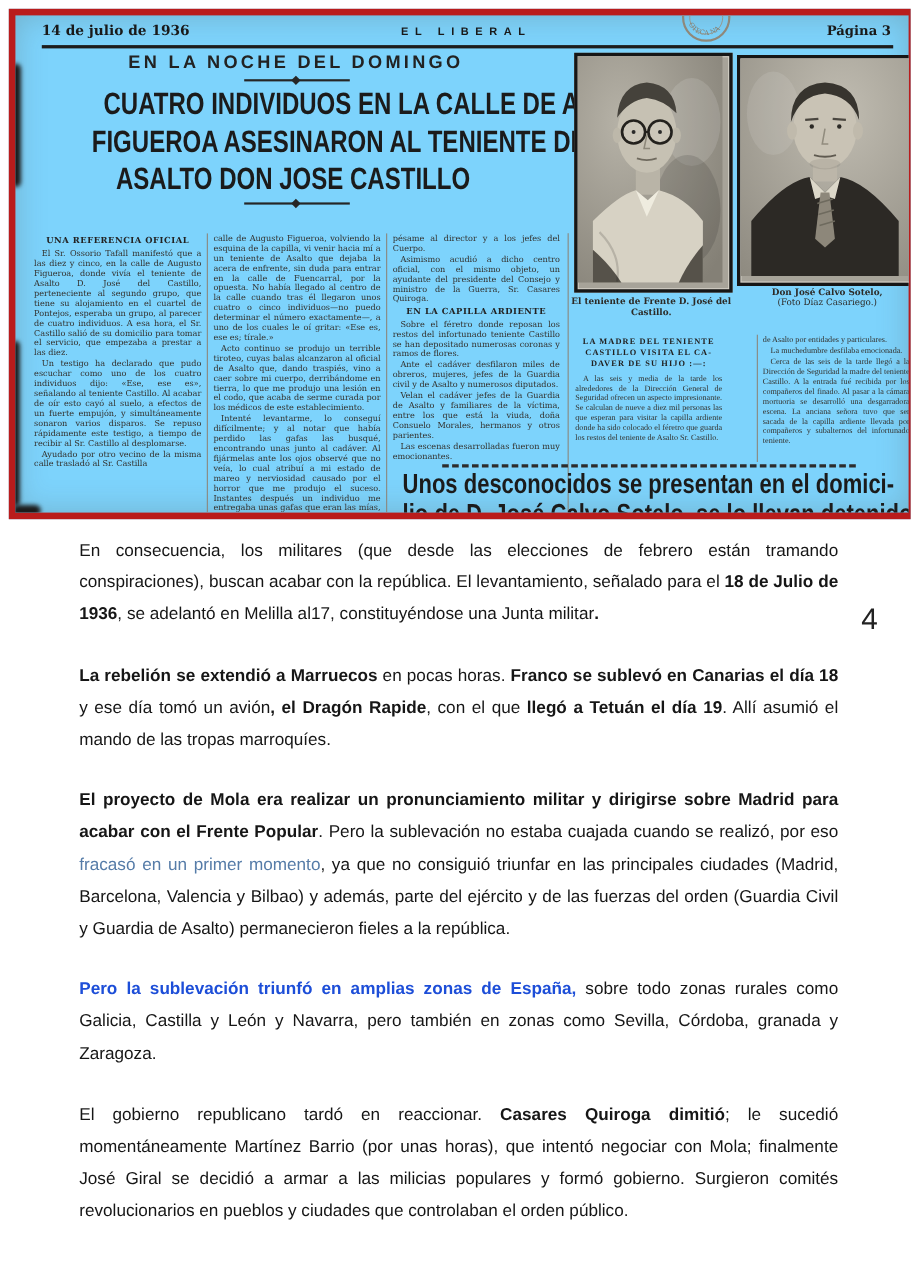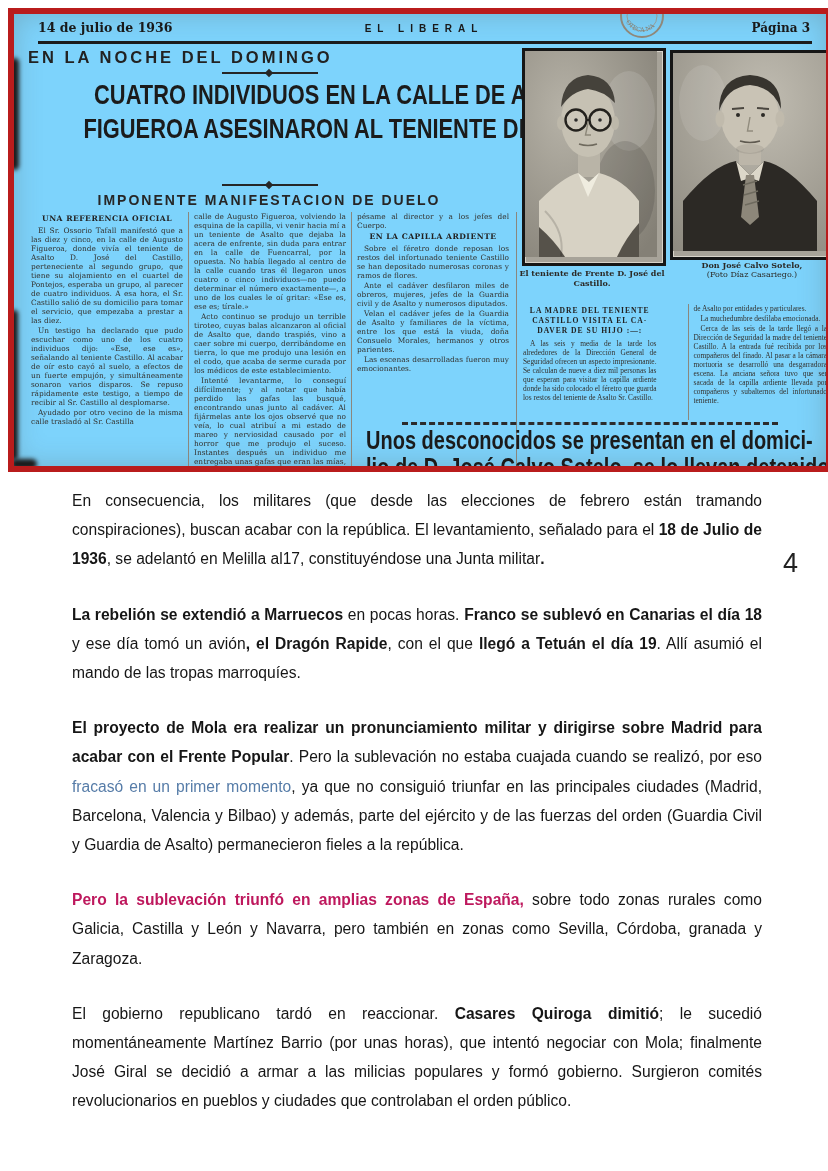--- a/index.html
+++ b/index.html
@@ -17,21 +17,21 @@
 
   .np-header{position:absolute;left:24px;top:6px;width:772px;display:flex;align-items:baseline;}
   .np-header .side{flex:1;}
   .np-date{font-weight:bold;font-size:12.5px;font-family:"DejaVu Serif",serif;}
   .np-masthead{font-weight:bold;font-size:10px;letter-spacing:6px;white-space:nowrap;}
   .np-page{font-weight:bold;font-size:12px;text-align:right;font-family:"DejaVu Serif",serif;}
   .np-rule{position:absolute;left:24px;top:27px;width:774px;border-top:3px solid #1c1c1c;}
 
   .np-stamp{position:absolute;left:588px;top:-14px;width:80px;height:52px;}
 
-  .np-kicker{position:absolute;left:14px;top:34px;width:482px;text-align:left;
+  .np-kicker{position:absolute;left:14px;top:34px;width:482px;text-align:center;
              font-weight:bold;font-size:16.5px;letter-spacing:3px;color:#222;}
   .np-divider{position:absolute;width:96px;border-top:2px solid #262626;}
   .np-divider::after{content:"";position:absolute;left:44px;top:-4px;width:6px;height:6px;
                      background:#262626;transform:rotate(45deg);}
   .d1{left:208px;top:58px;}
   .d2{left:208px;top:170px;}
   .np-headline{position:absolute;left:6px;top:64px;width:492px;text-align:center;
                font-weight:bold;color:#1b1b1b;}
   .np-headline .hl{display:block;height:34px;line-height:34px;}
   .np-headline .hl span{display:inline-block;transform:scaleX(.78);transform-origin:center;
@@ -111,39 +111,40 @@
     </div>
 
     <div class="np-rule"></div>
 
     <div class="np-kicker">EN LA NOCHE DEL DOMINGO</div>
     <div class="np-divider d1"></div>
 
     <div class="np-headline">
       <div class="hl"><span>CUATRO INDIVIDUOS EN LA CALLE DE AUGUSTO</span></div>
       <div class="hl"><span>FIGUEROA ASESINARON AL TENIENTE DE</span></div>
+      <div class="hl"><span>ASALTO DON JOSE CASTILLO</span></div>
     </div>
 
     <div class="np-divider d2"></div>
-    <div class="np-subhead">IMPONENTE MANIFESTACION DE DUELO</div>
 
     <div class="np-cols">
       <div class="np-col">
         <div class="np-col-heading">UNA REFERENCIA OFICIAL</div>
         <p class="np-p">El Sr. Ossorio Tafall manifestó que a las diez y cinco, en la calle de Augusto Figueroa, donde vivía el teniente de Asalto D. José del Castillo, perteneciente al segundo grupo, que tiene su alojamiento en el cuartel de Pontejos, esperaba un grupo, al parecer de cuatro individuos. A esa hora, el Sr. Castillo salió de su domicilio para tomar el servicio, que empezaba a prestar a las diez.</p>
         <p class="np-p">Un testigo ha declarado que pudo escuchar como uno de los cuatro individuos dijo: «Ese, ese es», señalando al teniente Castillo. Al acabar de oír esto cayó al suelo, a efectos de un fuerte empujón, y simultáneamente sonaron varios disparos. Se repuso rápidamente este testigo, a tiempo de recibir al Sr. Castillo al desplomarse.</p>
         <p class="np-p">Ayudado por otro vecino de la misma calle trasladó al Sr. Castilla</p>
       </div>
       <div class="np-col">
         <p class="np-p noindent">calle de Augusto Figueroa, volviendo la esquina de la capilla, vi venir hacia mí a un teniente de Asalto que dejaba la acera de enfrente, sin duda para entrar en la calle de Fuencarral, por la opuesta. No había llegado al centro de la calle cuando tras él llegaron unos cuatro o cinco individuos—no puedo determinar el número exactamente—, a uno de los cuales le oí gritar: «Ese es, ese es; tírale.»</p>
         <p class="np-p">Acto continuo se produjo un terrible tiroteo, cuyas balas alcanzaron al oficial de Asalto que, dando traspiés, vino a caer sobre mi cuerpo, derribándome en tierra, lo que me produjo una lesión en el codo, que acaba de serme curada por los médicos de este establecimiento.</p>
         <p class="np-p">Intenté levantarme, lo conseguí difícilmente; y al notar que había perdido las gafas las busqué, encontrando unas junto al cadáver. Al fijármelas ante los ojos observé que no veía, lo cual atribuí a mi estado de mareo y nerviosidad causado por el horror que me produjo el suceso. Instantes después un individuo me entregaba unas gafas que eran las mías, y entonces comprendí por qué no me hablaba la vista</p>
       </div>
       <div class="np-col">
         <p class="np-p noindent">pésame al director y a los jefes del Cuerpo.</p>
+        <p class="np-p">Asimismo acudió a dicho centro oficial, con el mismo objeto, un ayudante del presidente del Consejo y ministro de la Guerra, Sr. Casares Quiroga.</p>
         <div class="np-col-heading">EN LA CAPILLA ARDIENTE</div>
         <p class="np-p">Sobre el féretro donde reposan los restos del infortunado teniente Castillo se han depositado numerosas coronas y ramos de flores.</p>
         <p class="np-p">Ante el cadáver desfilaron miles de obreros, mujeres, jefes de la Guardia civil y de Asalto y numerosos diputados.</p>
         <p class="np-p">Velan el cadáver jefes de la Guardia de Asalto y familiares de la víctima, entre los que está la viuda, doña Consuelo Morales, hermanos y otros parientes.</p>
         <p class="np-p">Las escenas desarrolladas fueron muy emocionantes.</p>
       </div>
     </div>
 
     <div class="np-vrule"></div>
 
@@ -235,18 +236,18 @@
     <div class="np-bottom-headline">
       <div class="bhl"><span>Unos desconocidos se presentan en el domici-</span></div>
       <div class="bhl"><span>lio de D. José Calvo Sotelo, se lo llevan detenido</span></div>
     </div>
   </div>
 
   <div class="doc-body">
     <p><span>En consecuencia, los militares (que desde las elecciones de febrero están tramando conspiraciones), buscan acabar con la república. El levantamiento, señalado para el </span><span class="b">18 de Julio de 1936</span><span>, se adelantó en Melilla al17, constituyéndose una Junta militar</span><span class="b">.</span></p>
     <p><span class="b">La rebelión se extendió a Marruecos</span><span> en pocas horas. </span><span class="b">Franco se sublevó en Canarias el día 18</span><span> y ese día tomó un avión</span><span class="b">, el Dragón Rapide</span><span>, con el que </span><span class="b">llegó a Tetuán el día 19</span><span>. Allí asumió el mando de las tropas marroquíes.</span></p>
     <p><span class="b">El proyecto de Mola era realizar un pronunciamiento militar y dirigirse sobre Madrid para acabar con el Frente Popular</span><span>. Pero la sublevación no estaba cuajada cuando se realizó, por eso </span><span style="color: rgb(86, 124, 168);">fracasó en un primer momento</span><span>, ya que no consiguió triunfar en las principales ciudades (Madrid, Barcelona, Valencia y Bilbao) y además, parte del ejército y de las fuerzas del orden (Guardia Civil y Guardia de Asalto) permanecieron fieles a la república.</span></p>
-    <p><span class="b" style="color: #be185d;">Pero la sublevación triunfó en amplias zonas de España,</span><span> sobre todo zonas rurales como Galicia, Castilla y León y Navarra, pero también en zonas como Sevilla, Córdoba, granada y Zaragoza.</span></p>
+    <p><span class="b" style="color: #1d4ed8;">Pero la sublevación triunfó en amplias zonas de España,</span><span> sobre todo zonas rurales como Galicia, Castilla y León y Navarra, pero también en zonas como Sevilla, Córdoba, granada y Zaragoza.</span></p>
     <p><span>El gobierno republicano tardó en reaccionar. </span><span class="b">Casares Quiroga dimitió</span><span>; le sucedió momentáneamente Martínez Barrio (por unas horas), que intentó negociar con Mola; finalmente José Giral se decidió a armar a las milicias populares y formó gobierno. Surgieron comités revolucionarios en pueblos y ciudades que controlaban el orden público.</span></p>
   </div>
 
   <div class="page-number">4</div>
 </div>
 
 </body></html>

